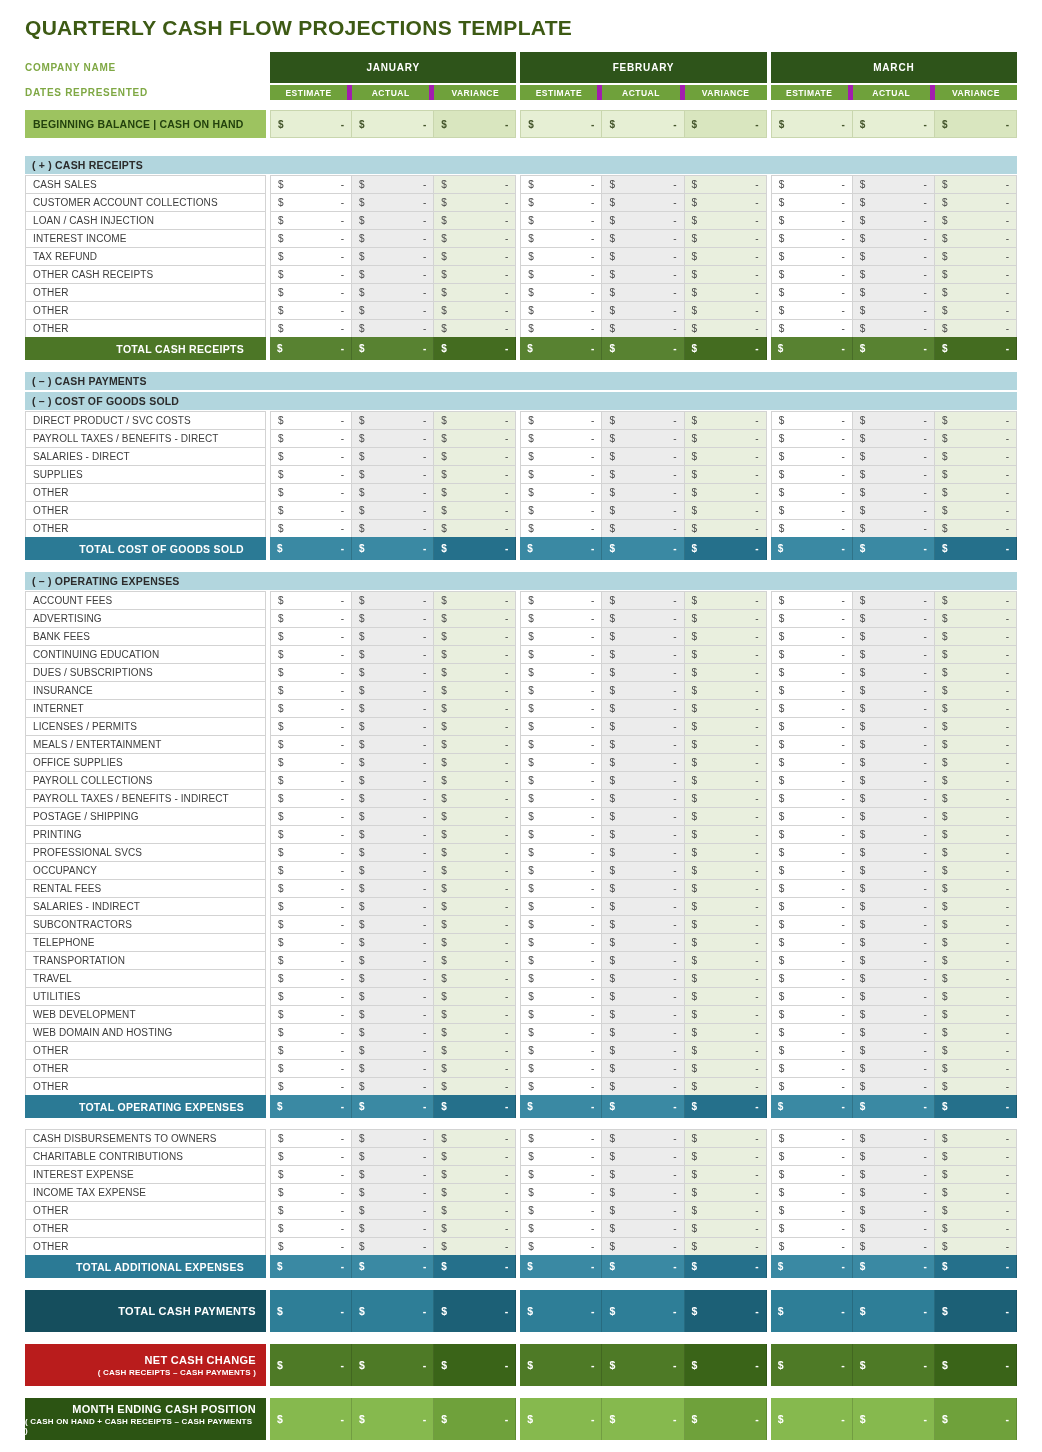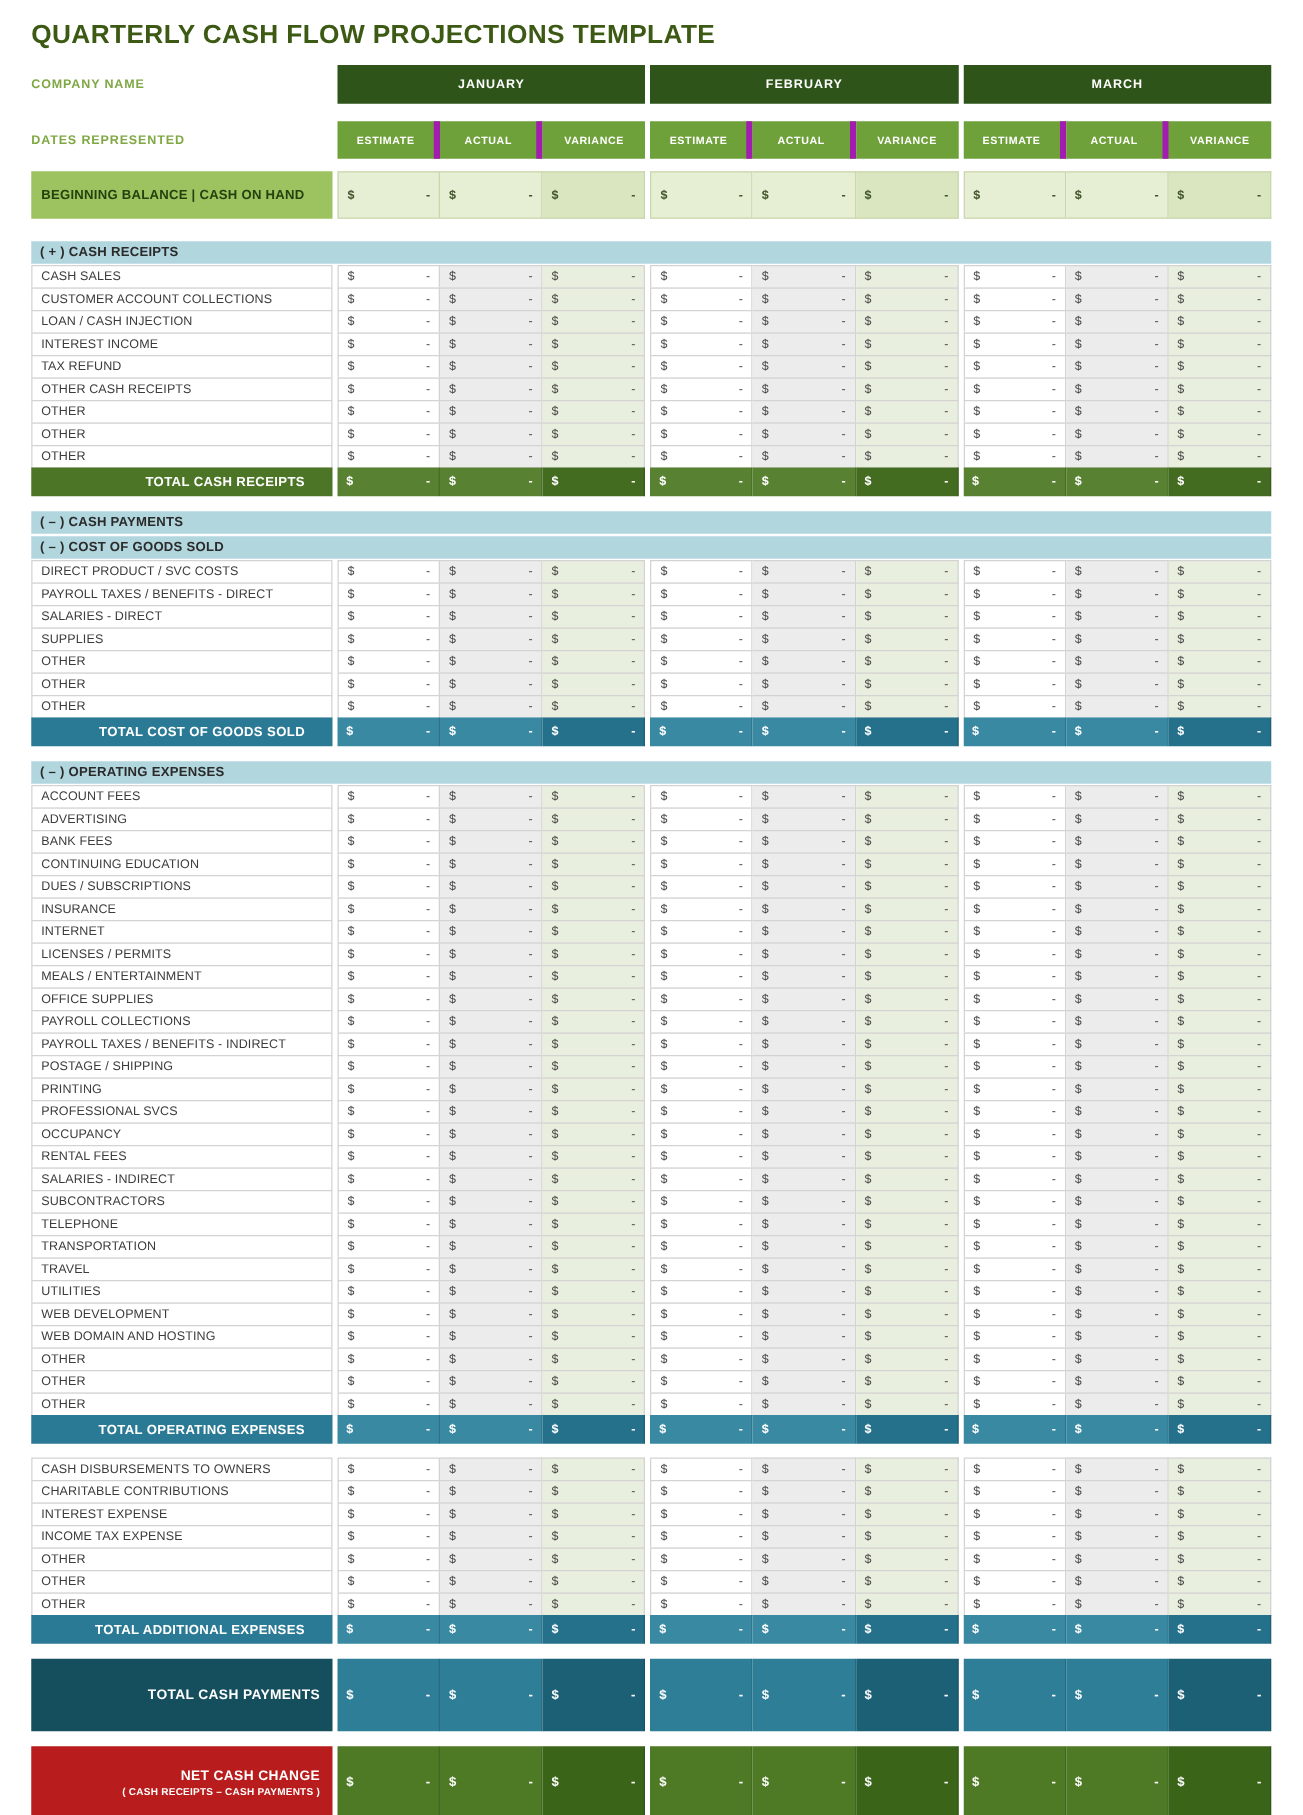--- a/index.html
+++ b/index.html
@@ -17,21 +17,21 @@
   }
 
   .grid-row {
     display: grid;
     grid-template-columns: 241px 4px 1fr 1fr 1fr 4px 1fr 1fr 1fr 4px 1fr 1fr 1fr;
     align-items: stretch;
   }
 
   
   .header-row { height: 31px; }
-  .header-row.sub { height: 30px; margin-top: 14px; }
+  .header-row.sub { height: 15px; margin-top: 2px; }
   .meta-label {
     color: #7FA844; font-size: 10px; font-weight: bold;
     letter-spacing: .7px; display: flex; align-items: center;
   }
   .month-bar {
     grid-column: span 3;
     background: #2E541A; color: #fff;
     font-size: 10px; font-weight: bold; letter-spacing: .8px;
     display: flex; align-items: center; justify-content: center;
   }
@@ -47,21 +47,21 @@
     display: flex; align-items: center; justify-content: space-between;
     padding: 0 7px; font-size: 10px; color: #4A4A4A;
     border: 1px solid #D3D3D3; border-left: none;
   }
   .cell.est { border-left: 1px solid #D3D3D3; }
   .cell.est { background: #FFFFFF; }
   .cell.act { background: #ECECEC; }
   .cell.var { background: #E9EFDE; }
 
   
-  .begin-row { height: 38px; margin: 10px 0 18px 0; }
+  .begin-row { height: 28px; margin: 10px 0 18px 0; }
   .begin-label {
     background: #9DC360; color: #23420D;
     font-size: 10.5px; font-weight: bold; letter-spacing: .2px;
     display: flex; align-items: center; padding-left: 8px;
   }
   .cell.begin { border-color: #C9D6AE; font-weight: bold; color: #44552B; }
   .cell.begin.est, .cell.begin.act { background: #E6EFD4; }
   .cell.begin.var { background: #D9E6BF; }
 
   
@@ -90,21 +90,21 @@
   }
   .total-row .cell { border: none; border-right: 1px solid rgba(0,0,0,.16); color: #fff; font-weight: bold; }
   .total-row.green .total-label { background: #4C7626; }
   .total-row.green .cell.est, .total-row.green .cell.act { background: #588231; }
   .total-row.green .cell.var { background: #446C20; }
   .total-row.teal .total-label { background: #2B7A95; }
   .total-row.teal .cell.est, .total-row.teal .cell.act { background: #3A89A3; }
   .total-row.teal .cell.var { background: #25708B; }
 
   
-  .summary-row { height: 58px; margin-top: 12px; }
+  .summary-row { height: 42px; margin-top: 12px; }
   .summary-row.payments { margin-top: 8px; }
   .summary-label {
     display: flex; flex-direction: column; align-items: flex-end; justify-content: center;
     color: #fff; padding-right: 10px; gap: 2px;
   }
   .summary-label .l1 { font-size: 11px; font-weight: bold; letter-spacing: .3px; }
   .summary-label .l2 { font-size: 8px; font-weight: bold; letter-spacing: .2px; }
   .summary-row .cell { border: none; border-right: 1px solid rgba(0,0,0,.15); color: #fff; font-weight: bold; font-size: 10.5px; }
 
   .summary-row.payments .summary-label { background: #154E5D; }

